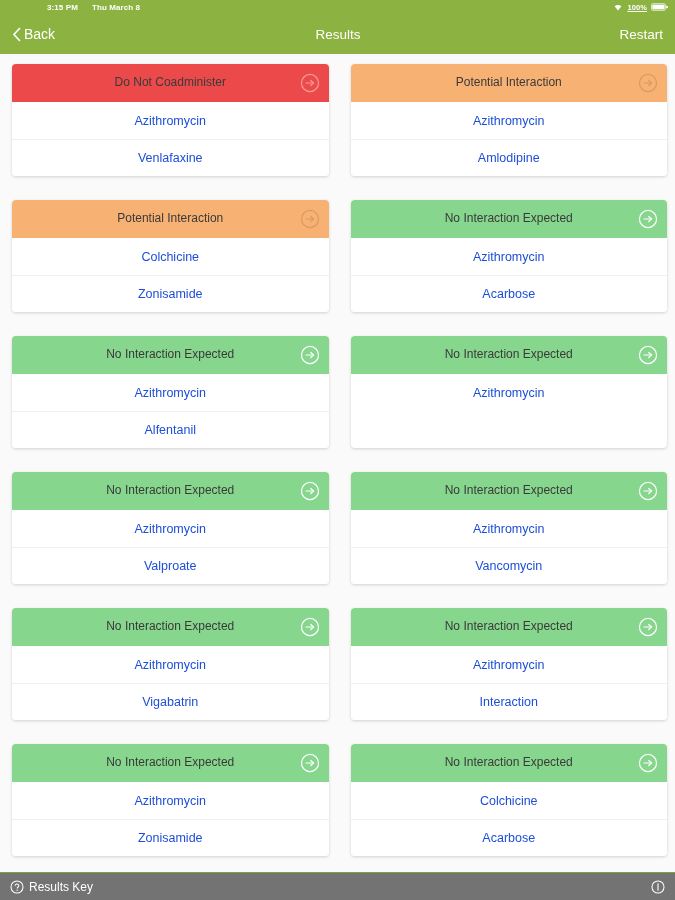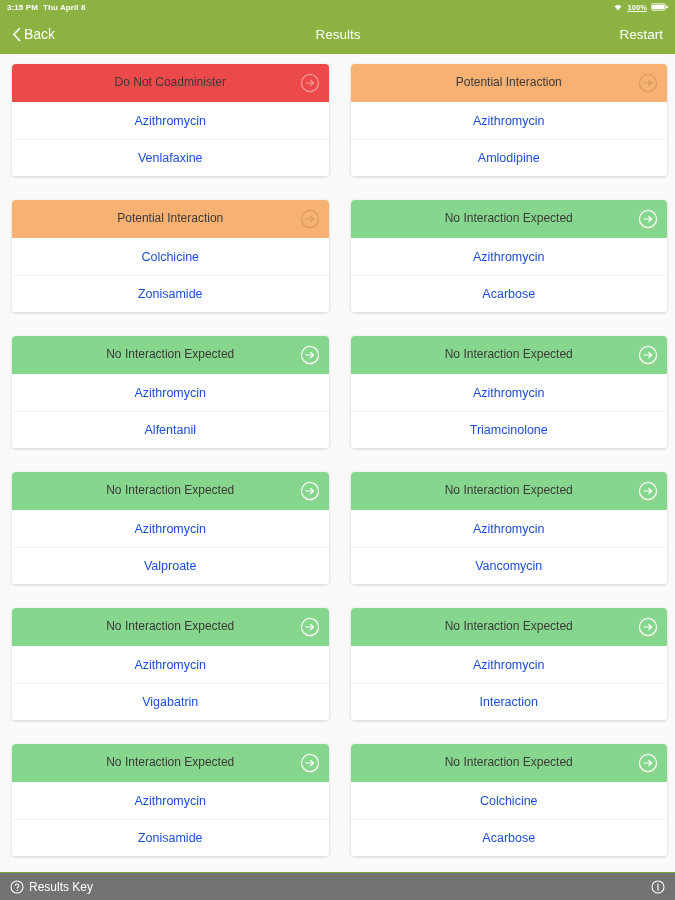--- a/index.html
+++ b/index.html
@@ -30,21 +30,21 @@
     height: 14px;
     flex: 0 0 14px;
     background: #8cb341;
     display: flex;
     align-items: center;
     padding: 0 7px;
     color: #ffffff;
     font-size: 8px;
     letter-spacing: 0.1px;
   }
-  .sb-left { display: flex; align-items: center; gap: 5px; }
+  .sb-left { display: flex; align-items: center; gap: 14px; margin-left: 40px; }
   .sb-right { margin-left: auto; display: flex; align-items: center; gap: 4px; }
   .sb-time { font-weight: bold; }
   .sb-date { font-weight: bold; }
   .sb-battpct { font-weight: bold; font-size: 7.5px; text-decoration: underline; }
   .wifi-icon { display: block; width: 10px; height: 8px; }
   .batt-icon { display: block; width: 17px; height: 8px; }
 
   
   .navbar {
     height: 40px;
@@ -163,21 +163,21 @@
   .tb-right { margin-left: auto; cursor: pointer; display: flex; align-items: center; }
 </style>
 </head>
 <body>
 
 <div id="app">
 
   <div class="statusbar">
     <div class="sb-left">
       <span class="sb-time">3:15 PM</span>
-      <span class="sb-date">Thu April 8</span>
+      <span class="sb-date">Thu March 8</span>
     </div>
     <div class="sb-right">
       <span class="wifi-icon">
         <svg viewBox="0 0 20 16" xmlns="http://www.w3.org/2000/svg">
           <path d="M10 15.2 L3.2 6.5 Q10 1.6 16.8 6.5 Z" fill="#ffffff"></path>
         </svg>
       </span>
       <span class="sb-battpct">100%</span>
       <span class="batt-icon">
         <svg viewBox="0 0 34 16" xmlns="http://www.w3.org/2000/svg">
@@ -279,21 +279,20 @@
             <span class="hdr-label">No Interaction Expected</span>
             <span class="arrow-btn">
               <svg viewBox="0 0 22 22" xmlns="http://www.w3.org/2000/svg">
                 <circle cx="11" cy="11" r="9.4" fill="none" stroke="#ffffff" stroke-width="1.3"></circle>
                 <line x1="6.6" y1="11" x2="14.6" y2="11" stroke="#ffffff" stroke-width="1.3" stroke-linecap="round"></line>
                 <polyline points="11.8,8.2 15,11 11.8,13.8" fill="none" stroke="#ffffff" stroke-width="1.3" stroke-linecap="round" stroke-linejoin="round"></polyline>
               </svg>
             </span>
           </div>
           <div class="drug-row">Azithromycin</div>
-          <div class="drug-row">Triamcinolone</div>
         </div>
         <div class="card">
           <div class="card-header sev-safe">
             <span class="hdr-label">No Interaction Expected</span>
             <span class="arrow-btn">
               <svg viewBox="0 0 22 22" xmlns="http://www.w3.org/2000/svg">
                 <circle cx="11" cy="11" r="9.4" fill="none" stroke="#ffffff" stroke-width="1.3"></circle>
                 <line x1="6.6" y1="11" x2="14.6" y2="11" stroke="#ffffff" stroke-width="1.3" stroke-linecap="round"></line>
                 <polyline points="11.8,8.2 15,11 11.8,13.8" fill="none" stroke="#ffffff" stroke-width="1.3" stroke-linecap="round" stroke-linejoin="round"></polyline>
               </svg>

